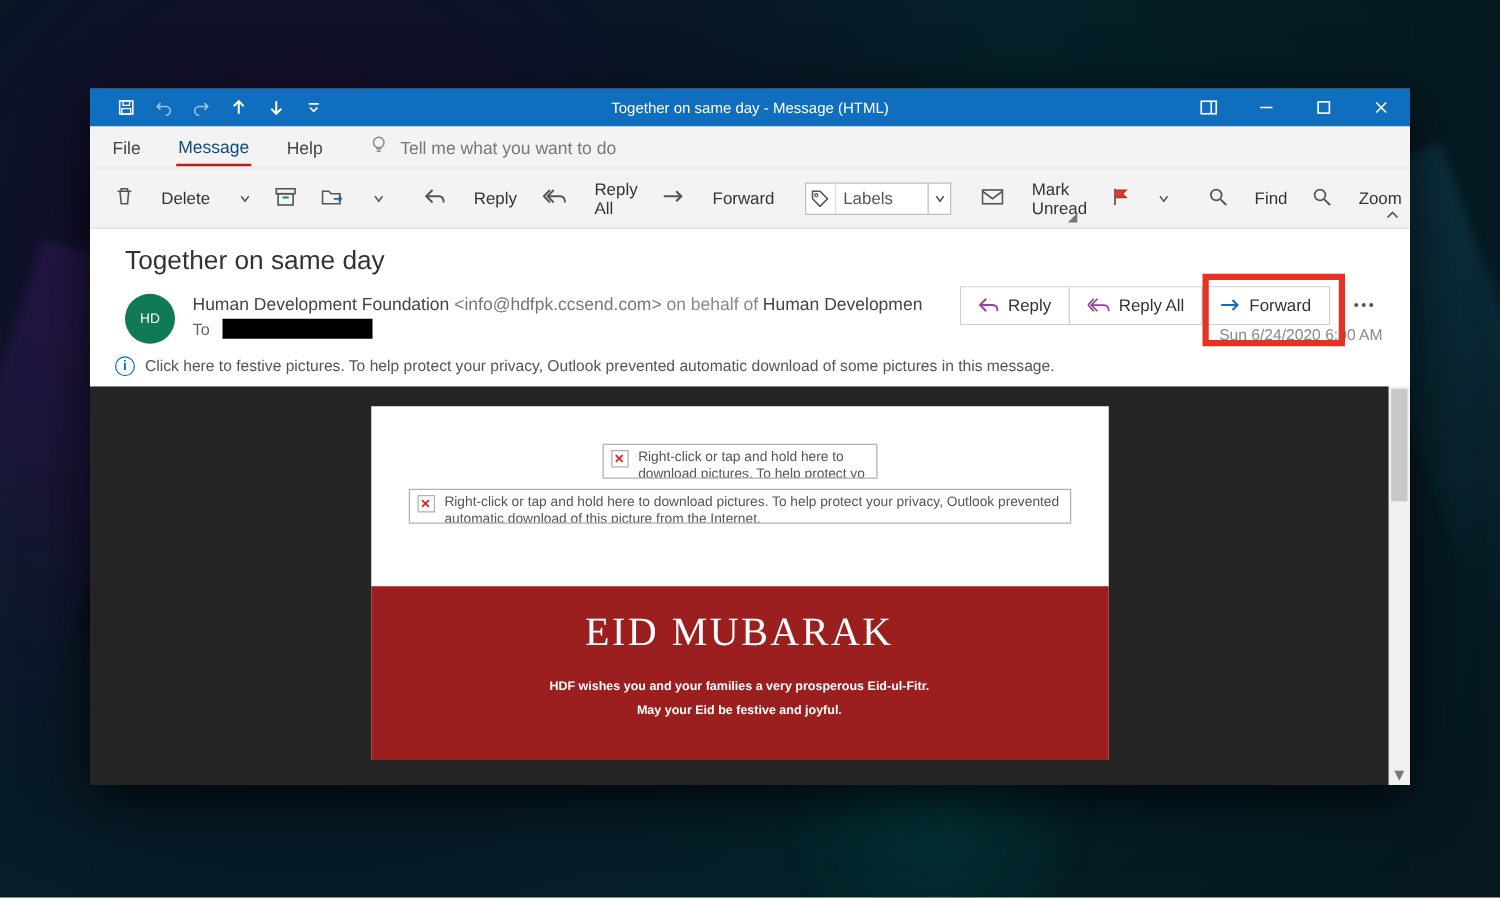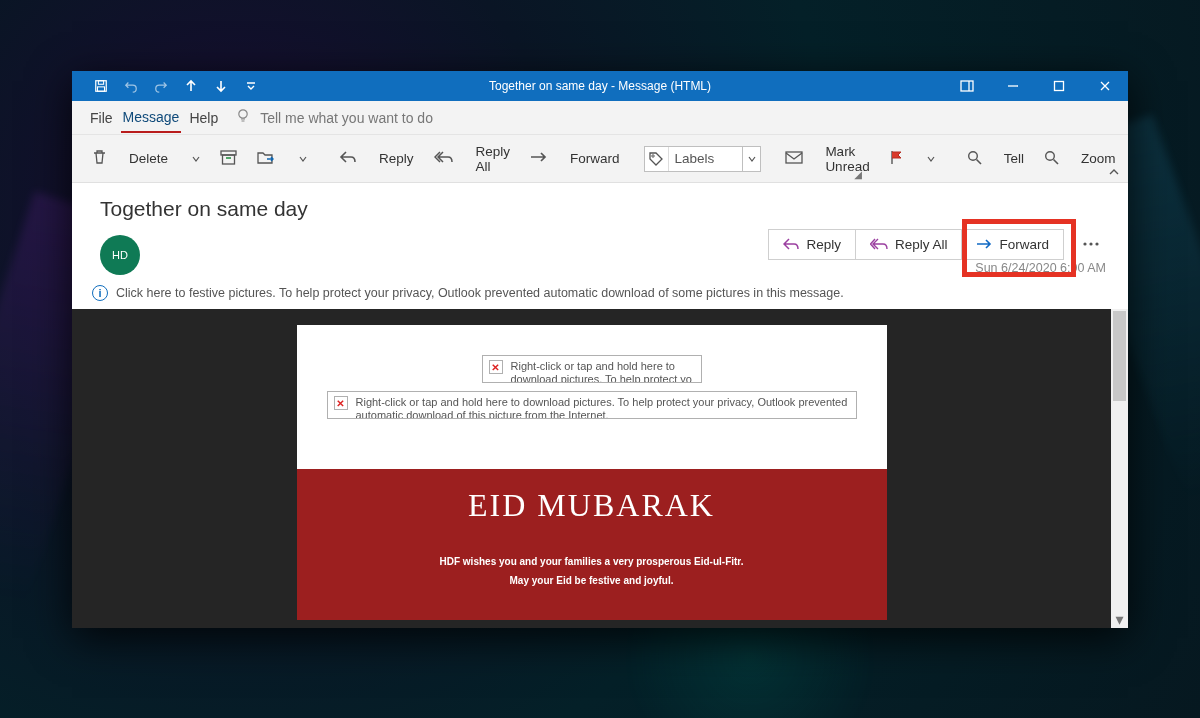--- a/index.html
+++ b/index.html
@@ -35,21 +35,21 @@
   .titlebar .qat { display: flex; align-items: center; gap: 0; padding-left: 14px; }
   .titlebar .qat .tbtn { width: 30px; height: 30px; display: flex; align-items: center; justify-content: center; cursor: pointer; }
   .titlebar .title { position: absolute; left: 0; right: 0; text-align: center; pointer-events: none; }
   .titlebar .wincontrols { margin-left: auto; display: flex; }
   .titlebar .wincontrols .wbtn { width: 46px; height: 30px; display: flex; align-items: center; justify-content: center; cursor: pointer; }
   .titlebar svg { stroke: #fff; fill: none; }
 
   
   .menustrip {
     height: 34px; background: #f3f3f3; display: flex; align-items: center;
-    padding: 0 16px; gap: 6px; font-size: 14px; color: #444; border-bottom: 1px solid #e4e4e4;
+    padding: 0 16px; gap: 26px; font-size: 14px; color: #444; border-bottom: 1px solid #e4e4e4;
   }
   .menustrip .mitem { cursor: pointer; padding: 6px 2px; }
   .menustrip .mitem.active { color: #0f4a7a; border-bottom: 2px solid #b91c1c; font-weight: 500; }
   .menustrip .tellme { display: flex; align-items: center; gap: 10px; color: #777; margin-left: 10px; }
 
   
   .ribbon {
     height: 48px; background: #f3f3f3; border-bottom: 1px solid #e0e0e0;
     display: flex; align-items: center; padding: 0 12px; gap: 4px; font-size: 13.5px; color: #333; position: relative;
   }
@@ -121,21 +121,21 @@
     width:14px; height:14px; border:1px solid #b0b0b0; display:flex; align-items:center; justify-content:center;
     color:#d22; font-weight:bold; font-size:10px; flex-shrink:0;
   }
   .ph1 { margin: 30px auto 8px auto; width: 220px; height: 28px; overflow:hidden; }
   .ph2 { margin: 0 30px; height: 28px; overflow:hidden; }
 
   .redband {
     margin-top: 50px; background:#9c1f1f; color:#fff; text-align:center;
     padding: 18px 20px 26px 20px;
   }
-  .redband .eid { font-family: "Papyrus", "Segoe Script", serif; font-size: 32px; letter-spacing: 2px; margin-bottom: 32px; }
+  .redband .eid { font-family: "Papyrus", "Segoe Script", serif; font-size: 32px; letter-spacing: 2px; margin-bottom: 20px; }
   .redband p { font-size: 10px; margin: 8px 0; font-weight:600; }
 
   .caret-svg { width:8px; height:8px; }
 </style>
 </head>
 <body>
 
 <div class="bg-streak s1"></div>
 <div class="bg-streak s2"></div>
 <div class="bg-streak s3"></div>
@@ -317,21 +317,21 @@
     <span class="dialoglauncher">◢</span>
     <div class="sep"></div>
 
     <div class="rbtn">
       <span>
         <svg width="15" height="15" viewBox="0 0 15 15">
             <circle cx="6" cy="6" r="4.3" stroke-width="1.4"></circle>
             <path d="M9.5 9.5 L14 14" stroke-width="1.6"></path>
           </svg>
       </span>
-      <span>Tell</span>
+      <span>Find</span>
     </div>
     <div class="rbtn">
       <span>
         <svg width="15" height="15" viewBox="0 0 15 15">
             <circle cx="6" cy="6" r="4.3" stroke-width="1.4"></circle>
             <path d="M9.5 9.5 L14 14" stroke-width="1.6"></path>
           </svg>
       </span>
       <span>Zoom</span>
     </div>
@@ -348,20 +348,32 @@
           <path d="M2 7 L6 3 L10 7" stroke-width="1.4"></path>
         </svg>
     </div>
   </div>
 
   <div class="msgheader">
     <div class="subject">Together on same day</div>
 
     <div class="fromrow">
       <div class="avatar">HD</div>
+      <div class="frominfo">
+        <div style="white-space:nowrap; overflow:hidden;">
+          <span class="sender">Human Development Foundation</span>
+          <span class="addr">&lt;info@hdfpk.ccsend.com&gt;</span>
+          <span class="behalf"> on behalf of </span>
+          <span class="name2">Human Developmen</span>
+        </div>
+        <div class="to-row">
+          <span>To</span>
+          <span class="redact"></span>
+        </div>
+      </div>
     </div>
 
     <div class="msgactions">
       <div class="grp">
         <div class="abtn">
           <svg width="16" height="12" viewBox="0 0 16 12" stroke="#9b3fa0" fill="none">
               <path d="M6 1 L1 6 L6 11 M1 6 H11 Q15 6 15 11" stroke-width="1.5"></path>
             </svg>
           <span>Reply</span>
         </div>

